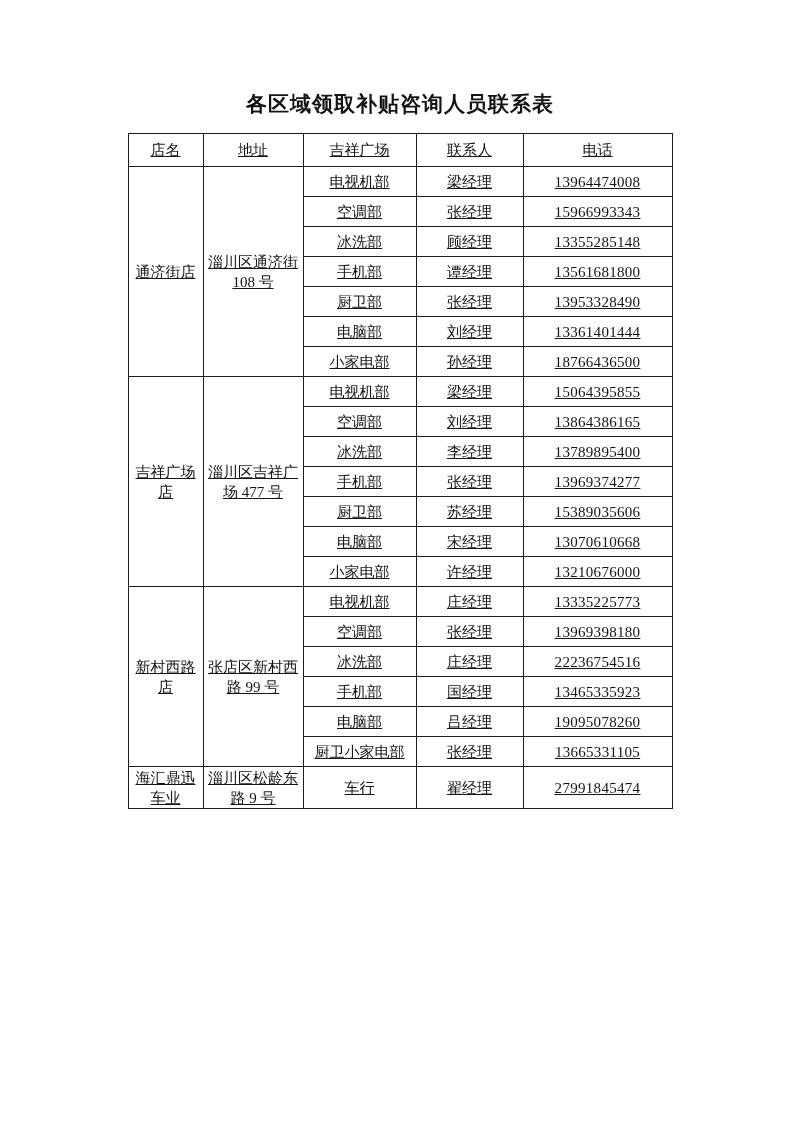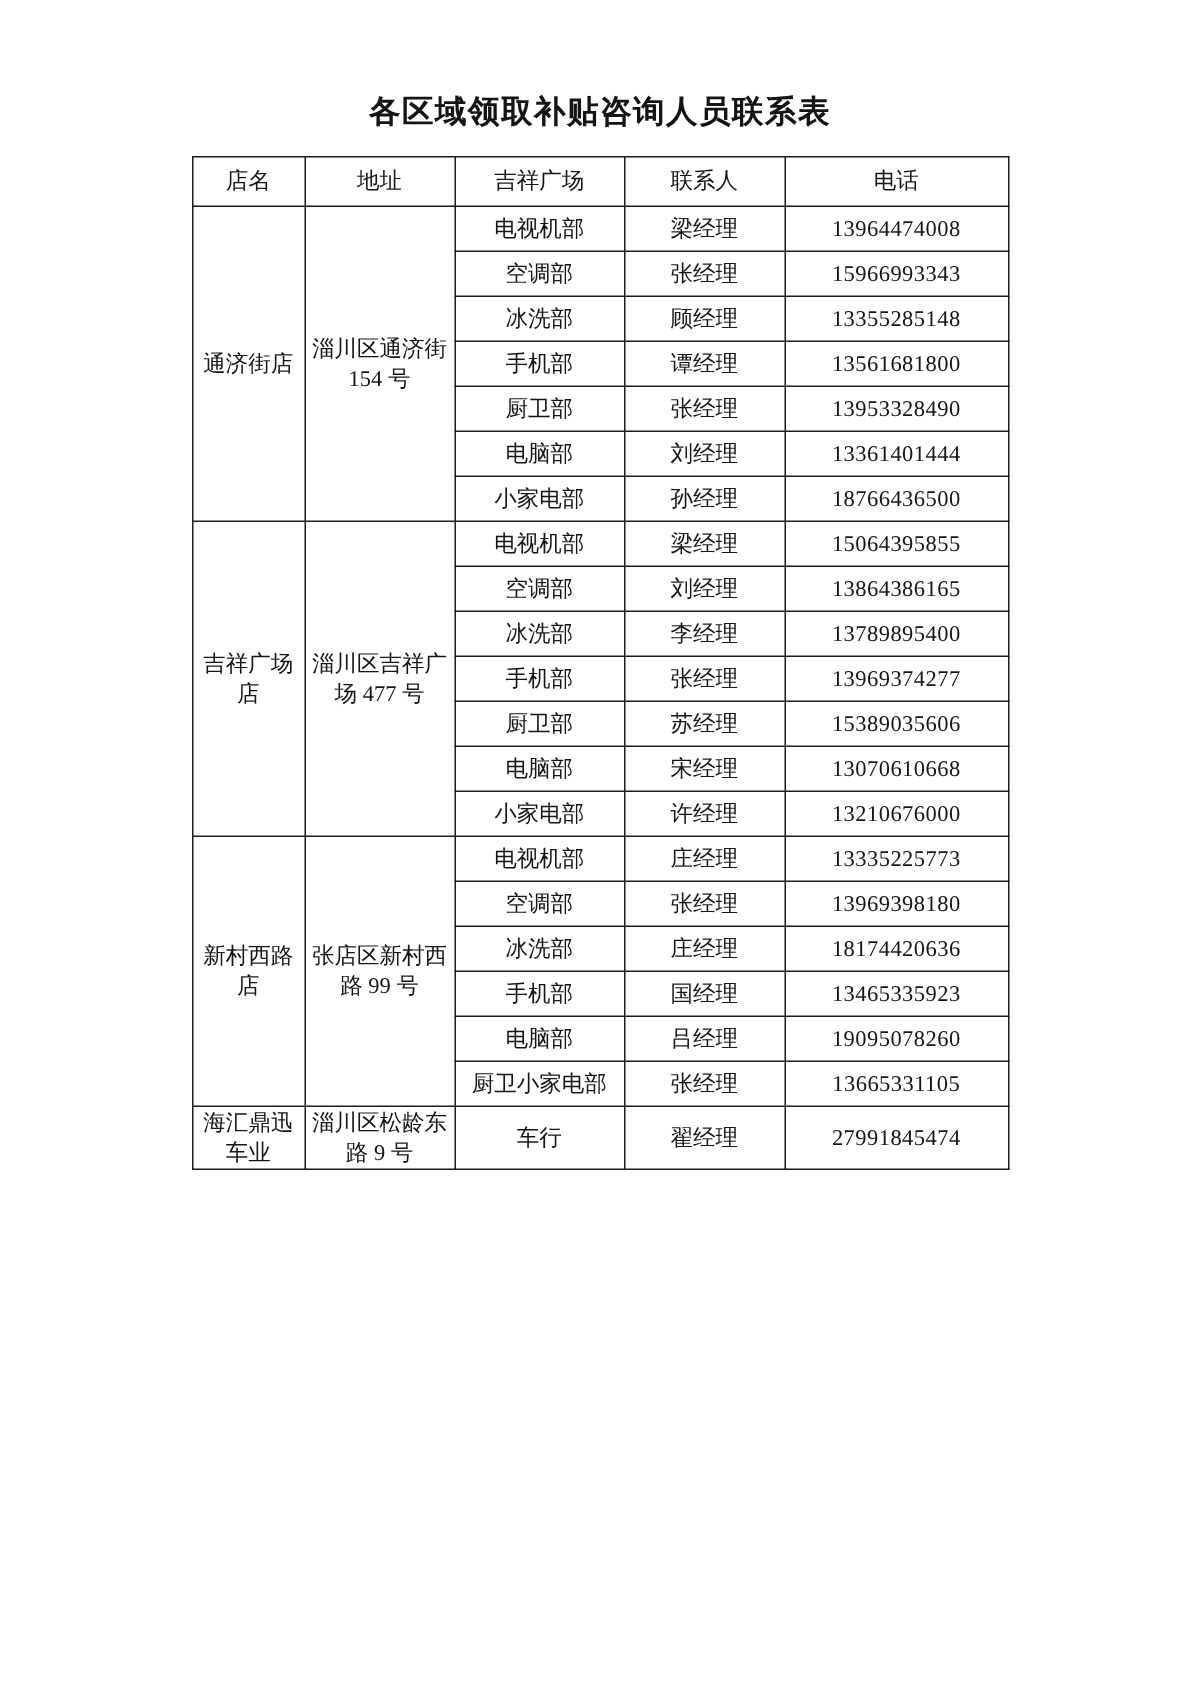--- a/index.html
+++ b/index.html
@@ -10,36 +10,37 @@
   .page {
     position: relative;
     width: 800px;
     height: 1131px;
     background: #ffffff;
     overflow: hidden;
     font-family: "Liberation Serif", "DejaVu Serif", serif;
     color: #151515;
   }
   .doc-title {
-    padding-top: 63px;
+    padding-top: 92px;
     width: 544px;
     margin: 0 auto;
     text-align: center;
     font-family: "Liberation Sans", "DejaVu Sans", sans-serif;
     font-weight: bold;
     font-size: 21px;
     letter-spacing: 1px;
     color: #141414;
     line-height: 24px;
   }
   table.contact-table {
     width: 544px;
     margin: 17px auto 0 auto;
     border-collapse: collapse;
     table-layout: fixed;
+    text-decoration: underline;
   }
   .contact-table col.c-store    { width: 75px; }
   .contact-table col.c-address  { width: 100px; }
   .contact-table col.c-category { width: 113px; }
   .contact-table col.c-contact  { width: 107px; }
   .contact-table col.c-phone    { width: 149px; }
   .contact-table th,
   .contact-table td {
     border: 1px solid #1c1c1c;
     text-align: center;
@@ -76,21 +77,21 @@
       <th>店名</th>
       <th>地址</th>
       <th>吉祥广场</th>
       <th>联系人</th>
       <th>电话</th>
     </tr>
 
     <tr class="data-row">
       <td rowspan="7">通济街店</td>
       <td rowspan="7">淄川区通济街
-154 号</td>
+108 号</td>
       <td>电视机部</td>
       <td>梁经理</td>
       <td class="phone-cell">13964474008</td>
     </tr>
     <tr class="data-row">
       <td>空调部</td>
       <td>张经理</td>
       <td class="phone-cell">15966993343</td>
     </tr>
     <tr class="data-row">
@@ -169,21 +170,21 @@
       <td class="phone-cell">13335225773</td>
     </tr>
     <tr class="data-row">
       <td>空调部</td>
       <td>张经理</td>
       <td class="phone-cell">13969398180</td>
     </tr>
     <tr class="data-row">
       <td>冰洗部</td>
       <td>庄经理</td>
-      <td class="phone-cell">18174420636</td>
+      <td class="phone-cell">22236754516</td>
     </tr>
     <tr class="data-row">
       <td>手机部</td>
       <td>国经理</td>
       <td class="phone-cell">13465335923</td>
     </tr>
     <tr class="data-row">
       <td>电脑部</td>
       <td>吕经理</td>
       <td class="phone-cell">19095078260</td>

